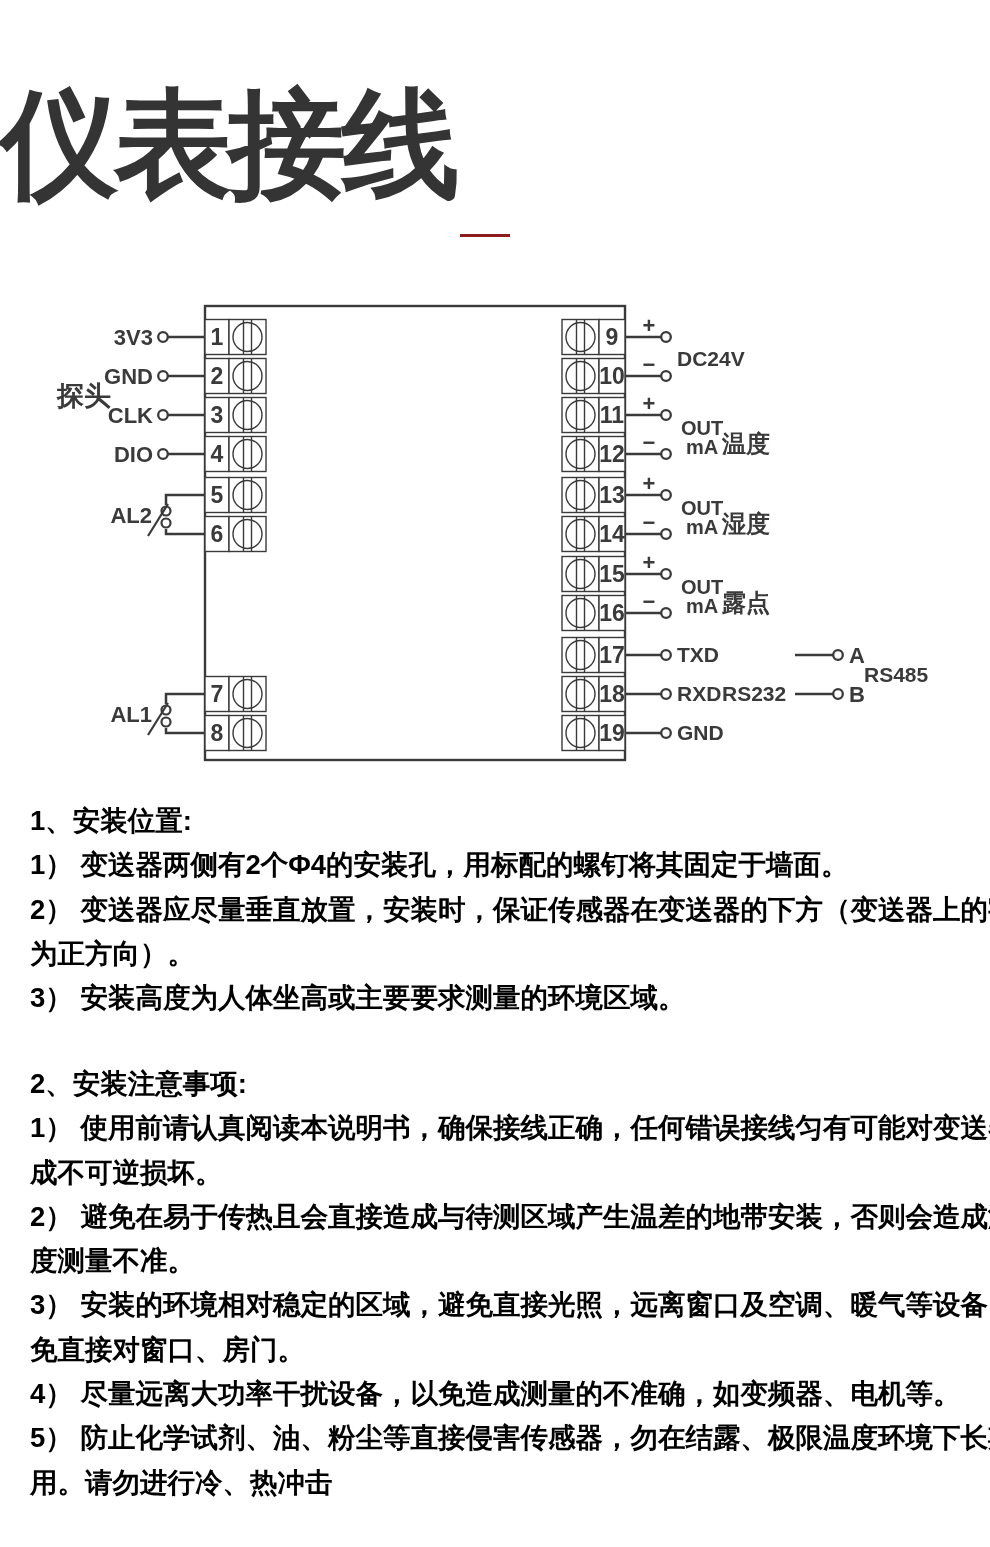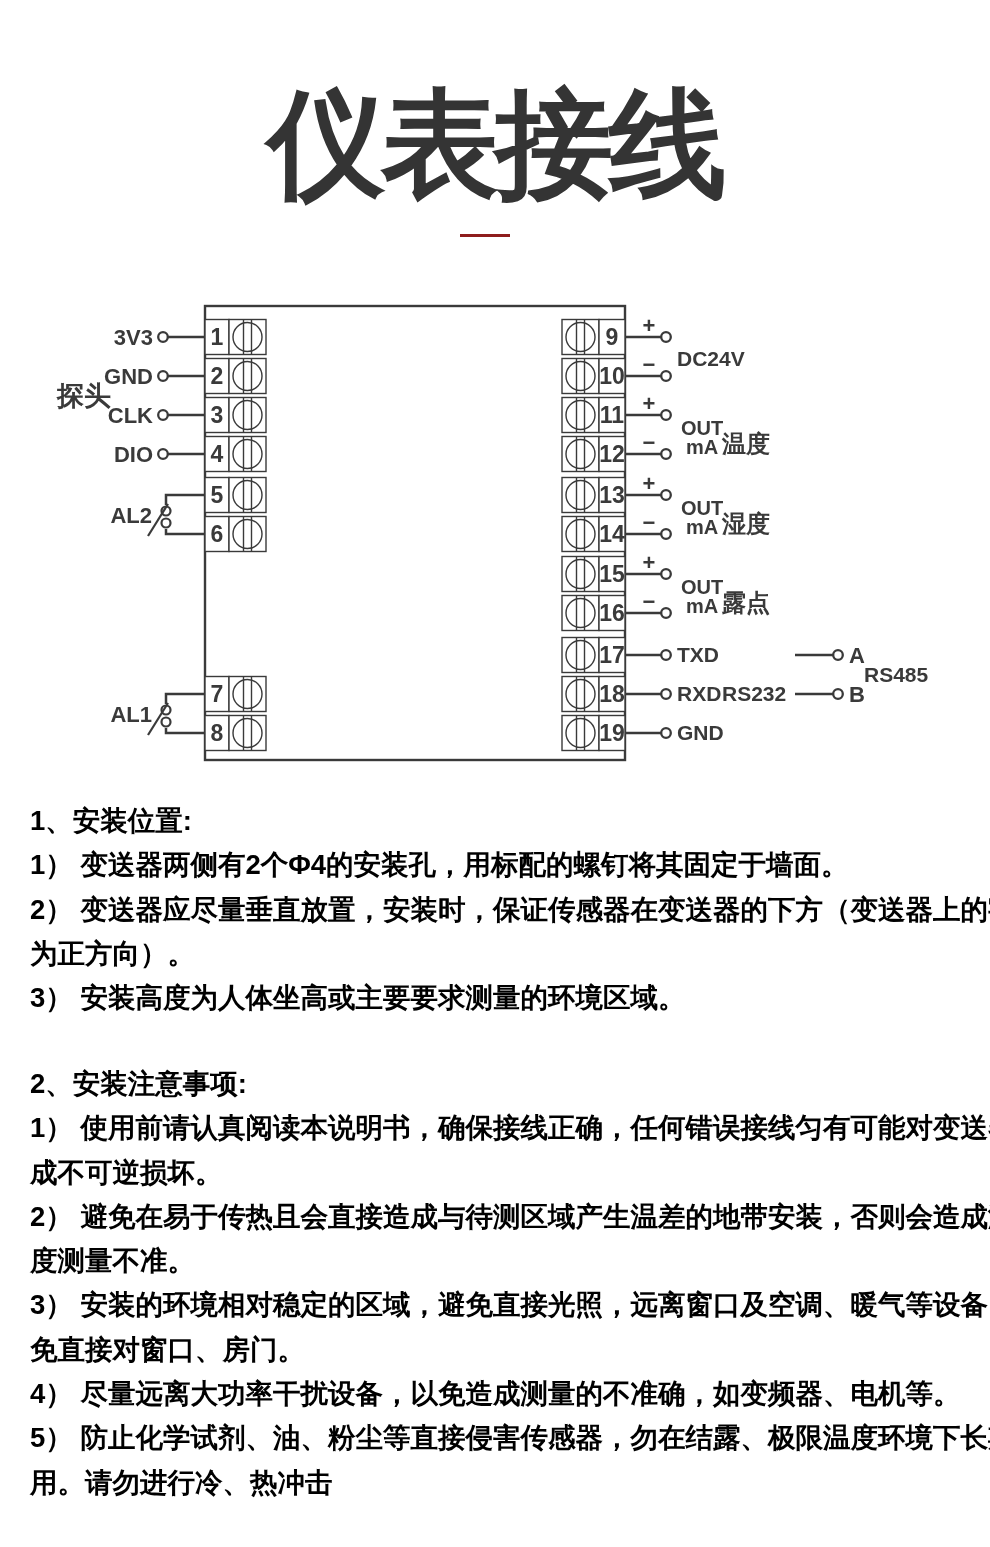--- a/index.html
+++ b/index.html
@@ -1,18 +1,18 @@
 <!DOCTYPE html>
 <html><head>
 <meta charset="utf-8">
 <style>
   html,body{margin:0;padding:0;background:#ffffff;}
   .page{position:relative;width:990px;height:1547px;background:#ffffff;overflow:hidden;
         font-family:"Liberation Sans",sans-serif;}
-  .title{position:absolute;top:86px;left:0;width:990px;text-align:center;
+  .title{position:absolute;top:86px;left:0;width:990px;
          font-size:118px;line-height:117px;font-weight:900;letter-spacing:-4px;
          color:#343434;white-space:nowrap;}
   .title-underline{position:absolute;top:234px;left:460px;width:50px;height:3px;background:#8e1c1c;}
   .diagram-svg{position:absolute;top:0;left:0;}
   .txt{position:absolute;left:30px;white-space:nowrap;font-weight:700;
        font-size:27.5px;color:#000000;}
   .tl{height:44.3px;line-height:44.3px;}
   .sec1{top:799px;}
   .sec2{top:1062px;}
 </style>

